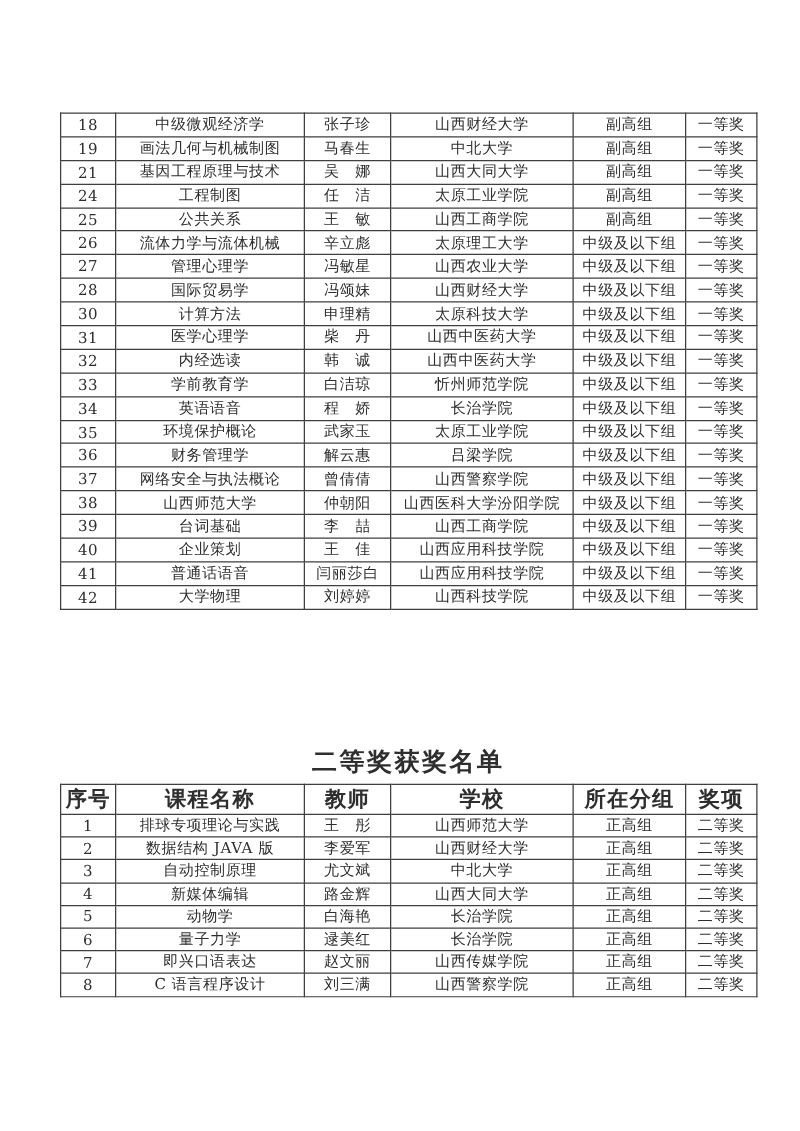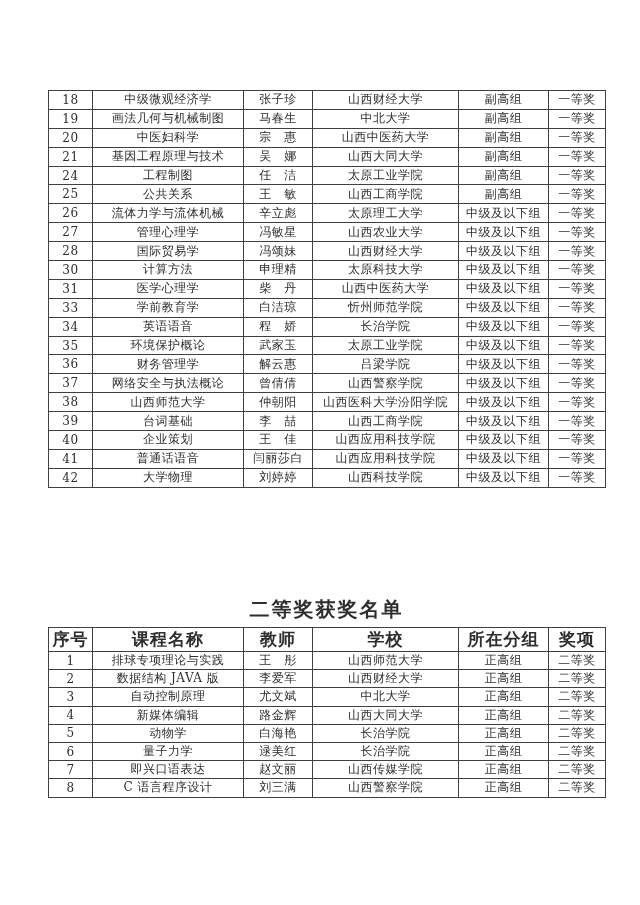--- a/index.html
+++ b/index.html
@@ -81,28 +81,20 @@
         </tr>
         <tr>
           <td>19</td>
           <td>画法几何与机械制图</td>
           <td>马春生</td>
           <td>中北大学</td>
           <td>副高组</td>
           <td>一等奖</td>
         </tr>
         <tr>
-          <td>20</td>
-          <td>中医妇科学</td>
-          <td>宗　惠</td>
-          <td>山西中医药大学</td>
-          <td>副高组</td>
-          <td>一等奖</td>
-        </tr>
-        <tr>
           <td>21</td>
           <td>基因工程原理与技术</td>
           <td>吴　娜</td>
           <td>山西大同大学</td>
           <td>副高组</td>
           <td>一等奖</td>
         </tr>
         <tr>
           <td>24</td>
           <td>工程制图</td>
@@ -148,20 +140,28 @@
           <td>计算方法</td>
           <td>申理精</td>
           <td>太原科技大学</td>
           <td>中级及以下组</td>
           <td>一等奖</td>
         </tr>
         <tr>
           <td>31</td>
           <td>医学心理学</td>
           <td>柴　丹</td>
+          <td>山西中医药大学</td>
+          <td>中级及以下组</td>
+          <td>一等奖</td>
+        </tr>
+        <tr>
+          <td>32</td>
+          <td>内经选读</td>
+          <td>韩　诚</td>
           <td>山西中医药大学</td>
           <td>中级及以下组</td>
           <td>一等奖</td>
         </tr>
         <tr>
           <td>33</td>
           <td>学前教育学</td>
           <td>白洁琼</td>
           <td>忻州师范学院</td>
           <td>中级及以下组</td>

